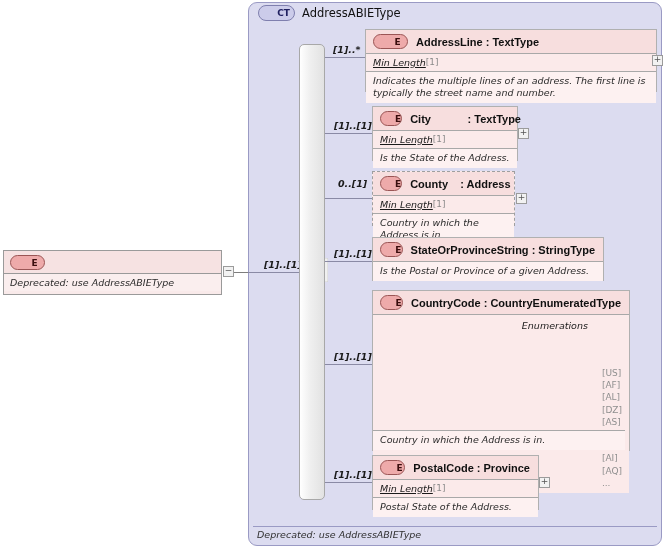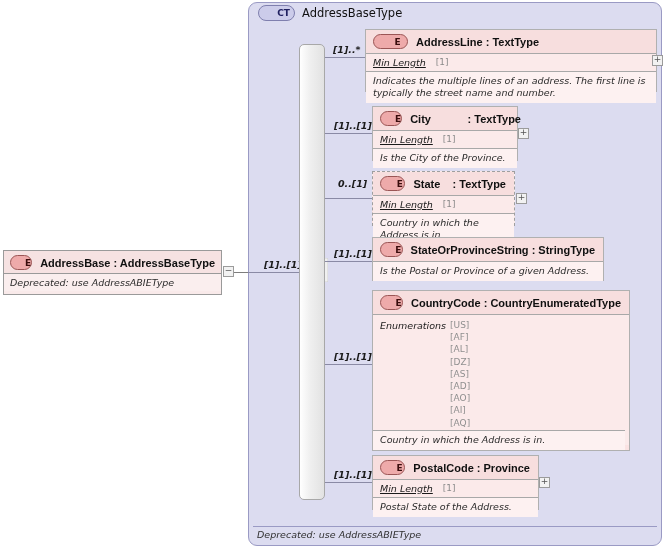--- a/index.html
+++ b/index.html
@@ -119,21 +119,21 @@
     box-shadow: 0 0 0 0 transparent;
   }
   .child-box.dashed { border: 1px dashed #9f9f9f; }
   .cb-title {
     display: flex; align-items: center; gap: 8px;
     padding: 4px 8px 4px 7px;
     background: #f7dede;
     border-bottom: 1px solid #a8a8a8;
   }
   .cb-facets {
-    display: flex; align-items: flex-start; gap: 10px;
+    display: flex; align-items: flex-start; 
     padding: 3px 7px 3px 7px;
     border-bottom: 1px solid #a8a8a8;
     background: #fbeaea;
   }
   .facet-label {
     font-size: 9.5px; font-style: italic; color: #1a1a1a;
     text-decoration: underline;
     white-space: nowrap;
   }
   .facet-val {
@@ -142,21 +142,21 @@
   }
   .cb-doc {
     font-size: 9.5px; font-style: italic; color: #2b2b2b;
     padding: 3px 7px 4px 7px;
     line-height: 1.25;
     background: #fdf1f1;
   }
   .cb-doc-top { border-top: 1px solid #a8a8a8; }
 
   
-  .enum-rows { display: flex; flex-direction: column; gap: 1px; }
+  .enum-rows { display: flex; flex-direction: column; gap: 1px; margin-top: 48px; }
   .enum-val {
     font-size: 9px; color: #8f8f8f;
     line-height: 11.2px;
     font-family: "DejaVu Sans", sans-serif;
   }
 
   
   .card-label {
     position: absolute;
     font-size: 9.5px;
@@ -171,29 +171,28 @@
     background: linear-gradient(to bottom right, #fdf2f2 0%, #fae2e2 100%);
   }
 </style>
 </head>
 <body>
 
 <div class="abs" id="ct-container"></div>
 
 <div class="abs" id="ct-header">
   <span class="kind-badge kind-ct">CT</span>
-  <span id="ct-title">AddressBaseType</span>
+  <span id="ct-title">AddressABIEType</span>
 </div>
 
 <div class="abs" id="ct-footer">Deprecated: use AddressABIEType</div>
 
 <div class="abs" id="root-elem">
   <div class="row-title">
     <span class="kind-badge kind-e">E</span>
-    <span class="elem-name">AddressBase : AddressBaseType</span>
   </div>
   <div class="row-doc">Deprecated: use AddressABIEType</div>
 </div>
 
 <div class="abs toggle-box" style="left:223px; top:266px;">
   <span>−</span>
 </div>
 
 <div class="line-h-dark" style="left:234px; top:272px; width:14px;"></div>
 <div class="line-h" style="left:248px; top:272px; width:54px;"></div>
@@ -250,30 +249,30 @@
 
 <div class="abs child-box grad-pink" style="left:372px; top:106px; width:146px; height:55px;">
   <div class="cb-title">
     <span class="kind-badge kind-e">E</span>
     <span class="elem-name">City            : TextType</span>
   </div>
   <div class="cb-facets">
     <span class="facet-label">Min Length</span>
     <span class="facet-val">[1]</span>
   </div>
-  <div class="cb-doc">Is the City of the Province.</div>
+  <div class="cb-doc">Is the State of the Address.</div>
 </div>
 <div class="abs toggle-box" style="left:518px; top:128px;">
   <span>+</span>
 </div>
 
 <div class="abs child-box dashed grad-pink" style="left:372px; top:171px; width:143px; height:55px;">
   <div class="cb-title">
     <span class="kind-badge kind-e">E</span>
-    <span class="elem-name">State    : TextType</span>
+    <span class="elem-name">County    : Address</span>
   </div>
   <div class="cb-facets">
     <span class="facet-label">Min Length</span>
     <span class="facet-val">[1]</span>
   </div>
   <div class="cb-doc">Country in which the Address is in.</div>
 </div>
 <div class="abs toggle-box" style="left:516px; top:193px;">
   <span>+</span>
 </div>
@@ -284,21 +283,21 @@
     <span class="elem-name">StateOrProvinceString : StringType</span>
   </div>
   <div class="cb-doc">Is the Postal or Province of a given Address.</div>
 </div>
 
 <div class="abs child-box grad-pink" style="left:372px; top:290px; width:258px; height:161px;">
   <div class="cb-title">
     <span class="kind-badge kind-e">E</span>
     <span class="elem-name">CountryCode : CountryEnumeratedType</span>
   </div>
-  <div class="cb-facets" style="padding-top:5px; padding-bottom:4px; border-bottom:none; gap:4px;">
+  <div class="cb-facets" style="padding-top:5px; padding-bottom:4px; border-bottom:none; gap:14px;justify-content:flex-end;">
     <span class="facet-label" style="text-decoration:none;">Enumerations</span>
     <span class="enum-rows" id="enum-list">
         <span class="enum-val">[US]</span>
         <span class="enum-val">[AF]</span>
         <span class="enum-val">[AL]</span>
         <span class="enum-val">[DZ]</span>
         <span class="enum-val">[AS]</span>
         <span class="enum-val">[AD]</span>
         <span class="enum-val">[AO]</span>
         <span class="enum-val">[AI]</span>

